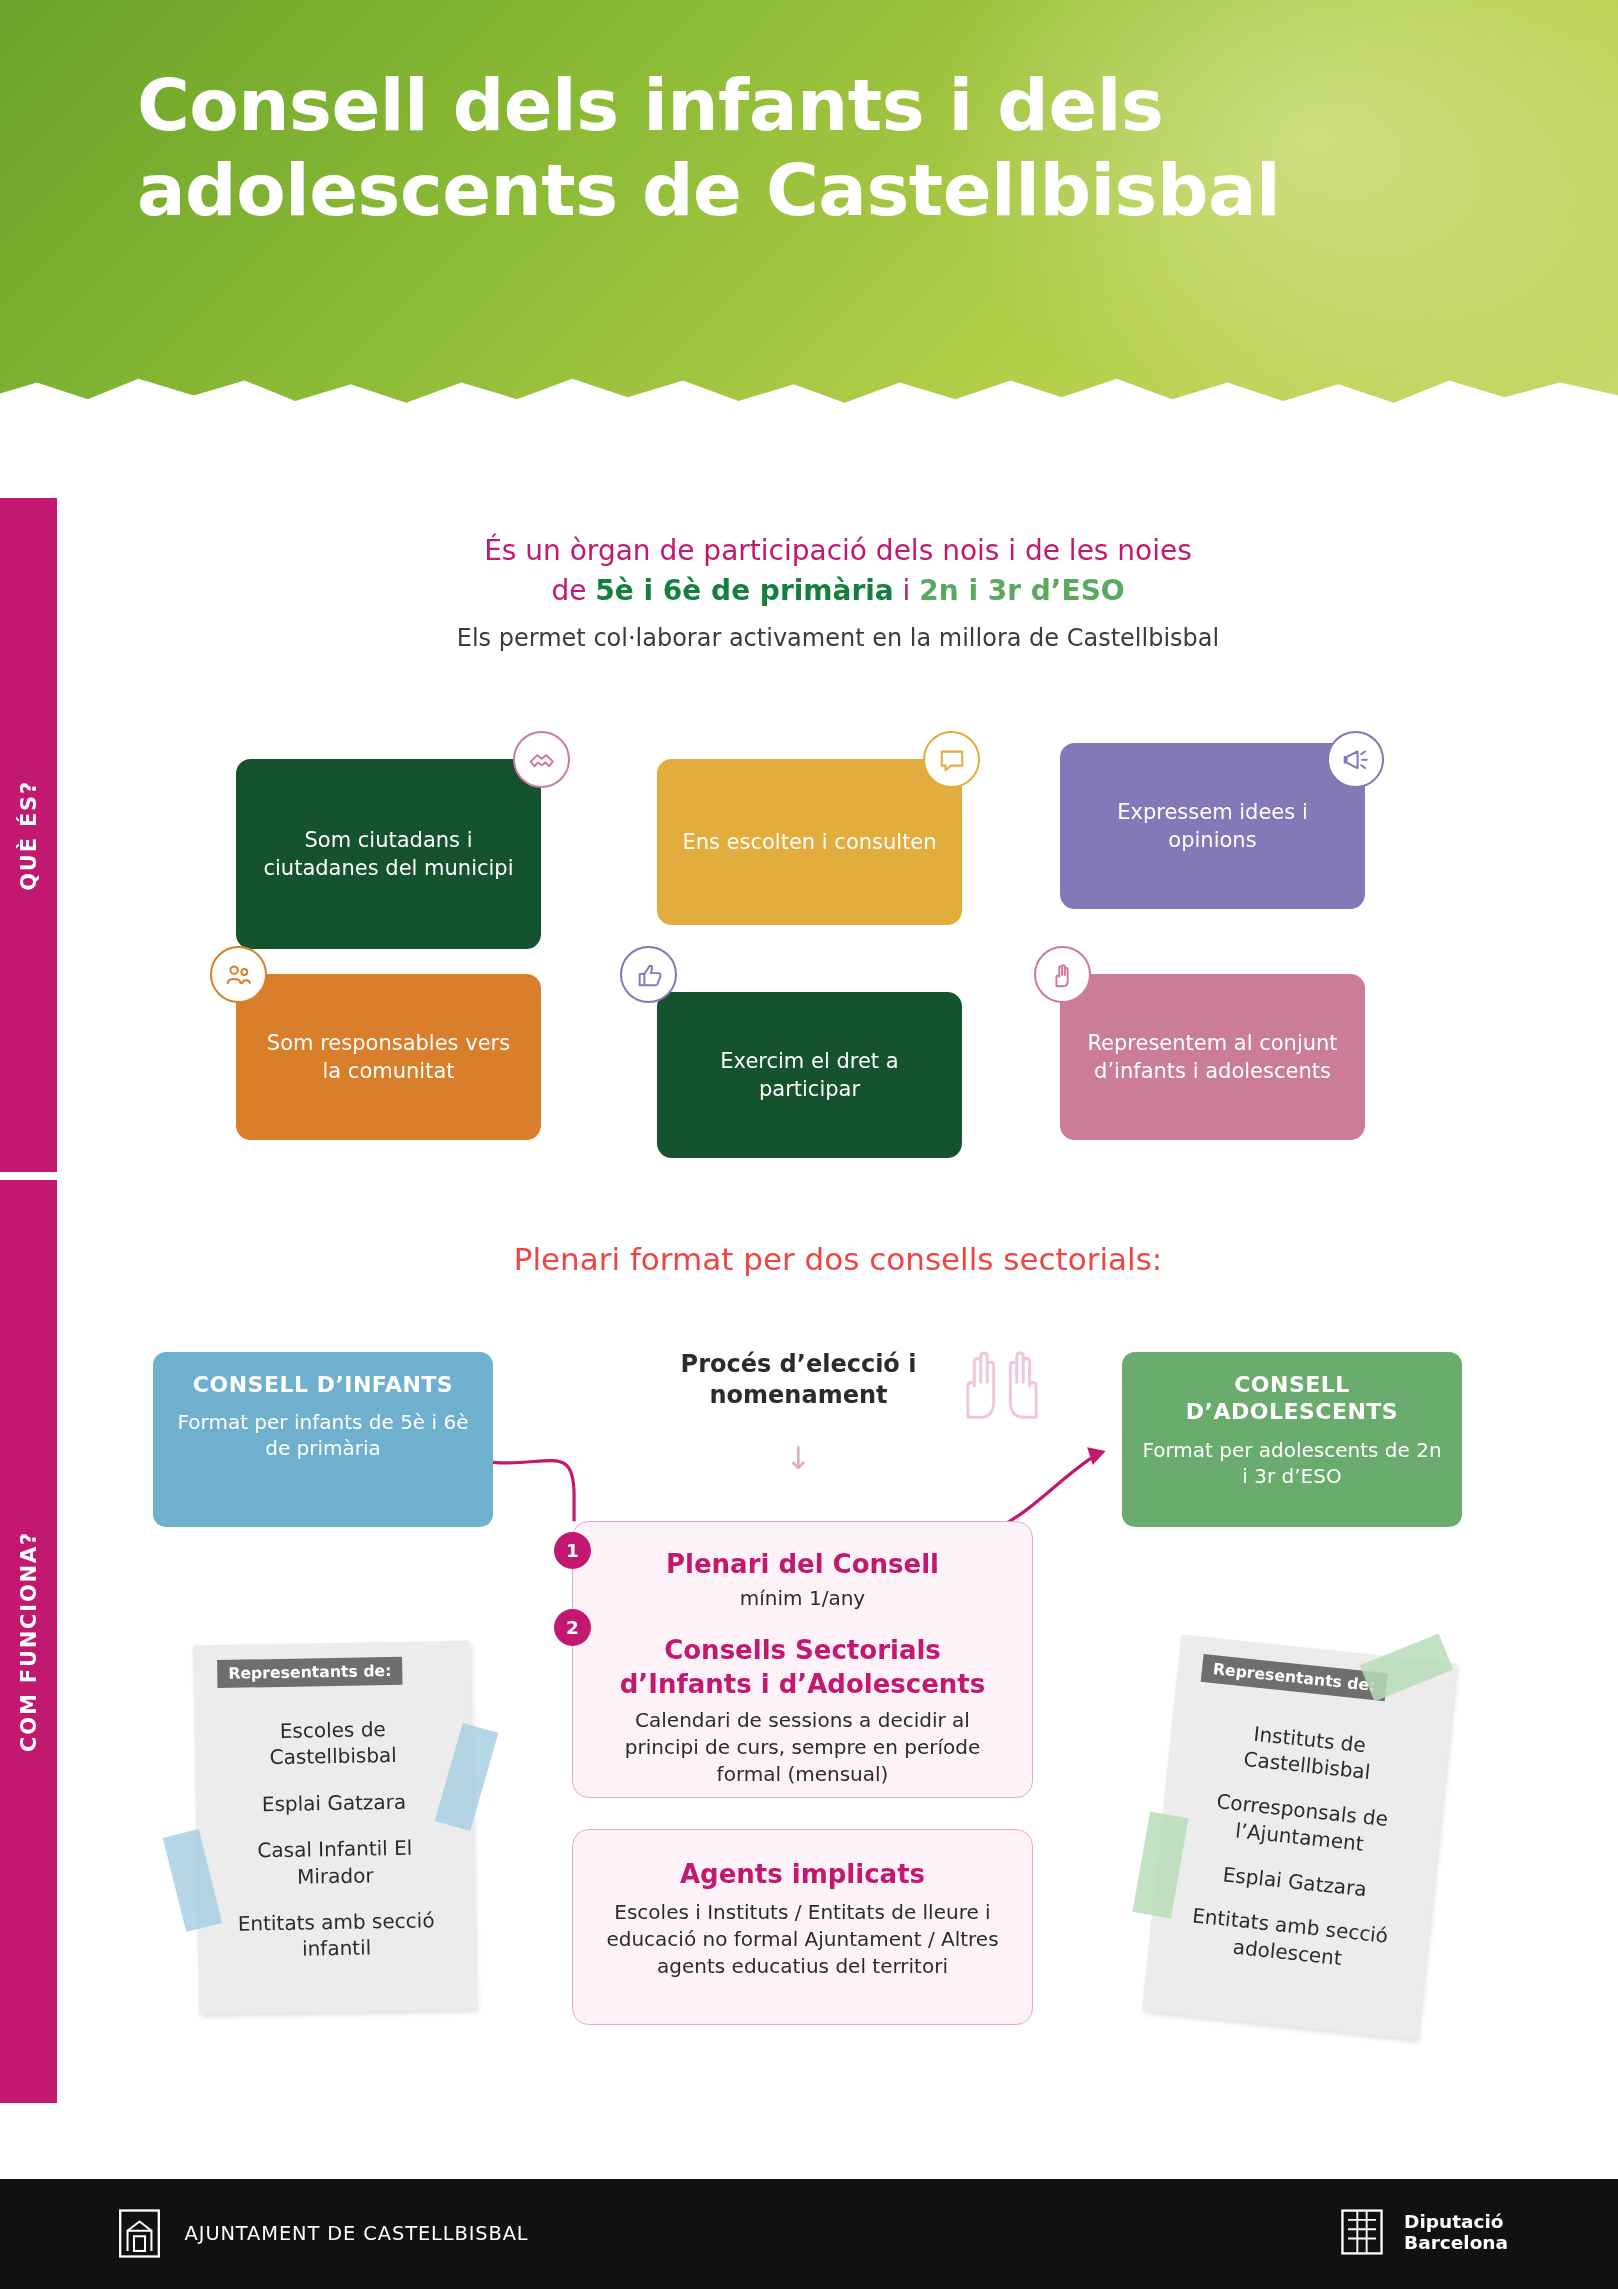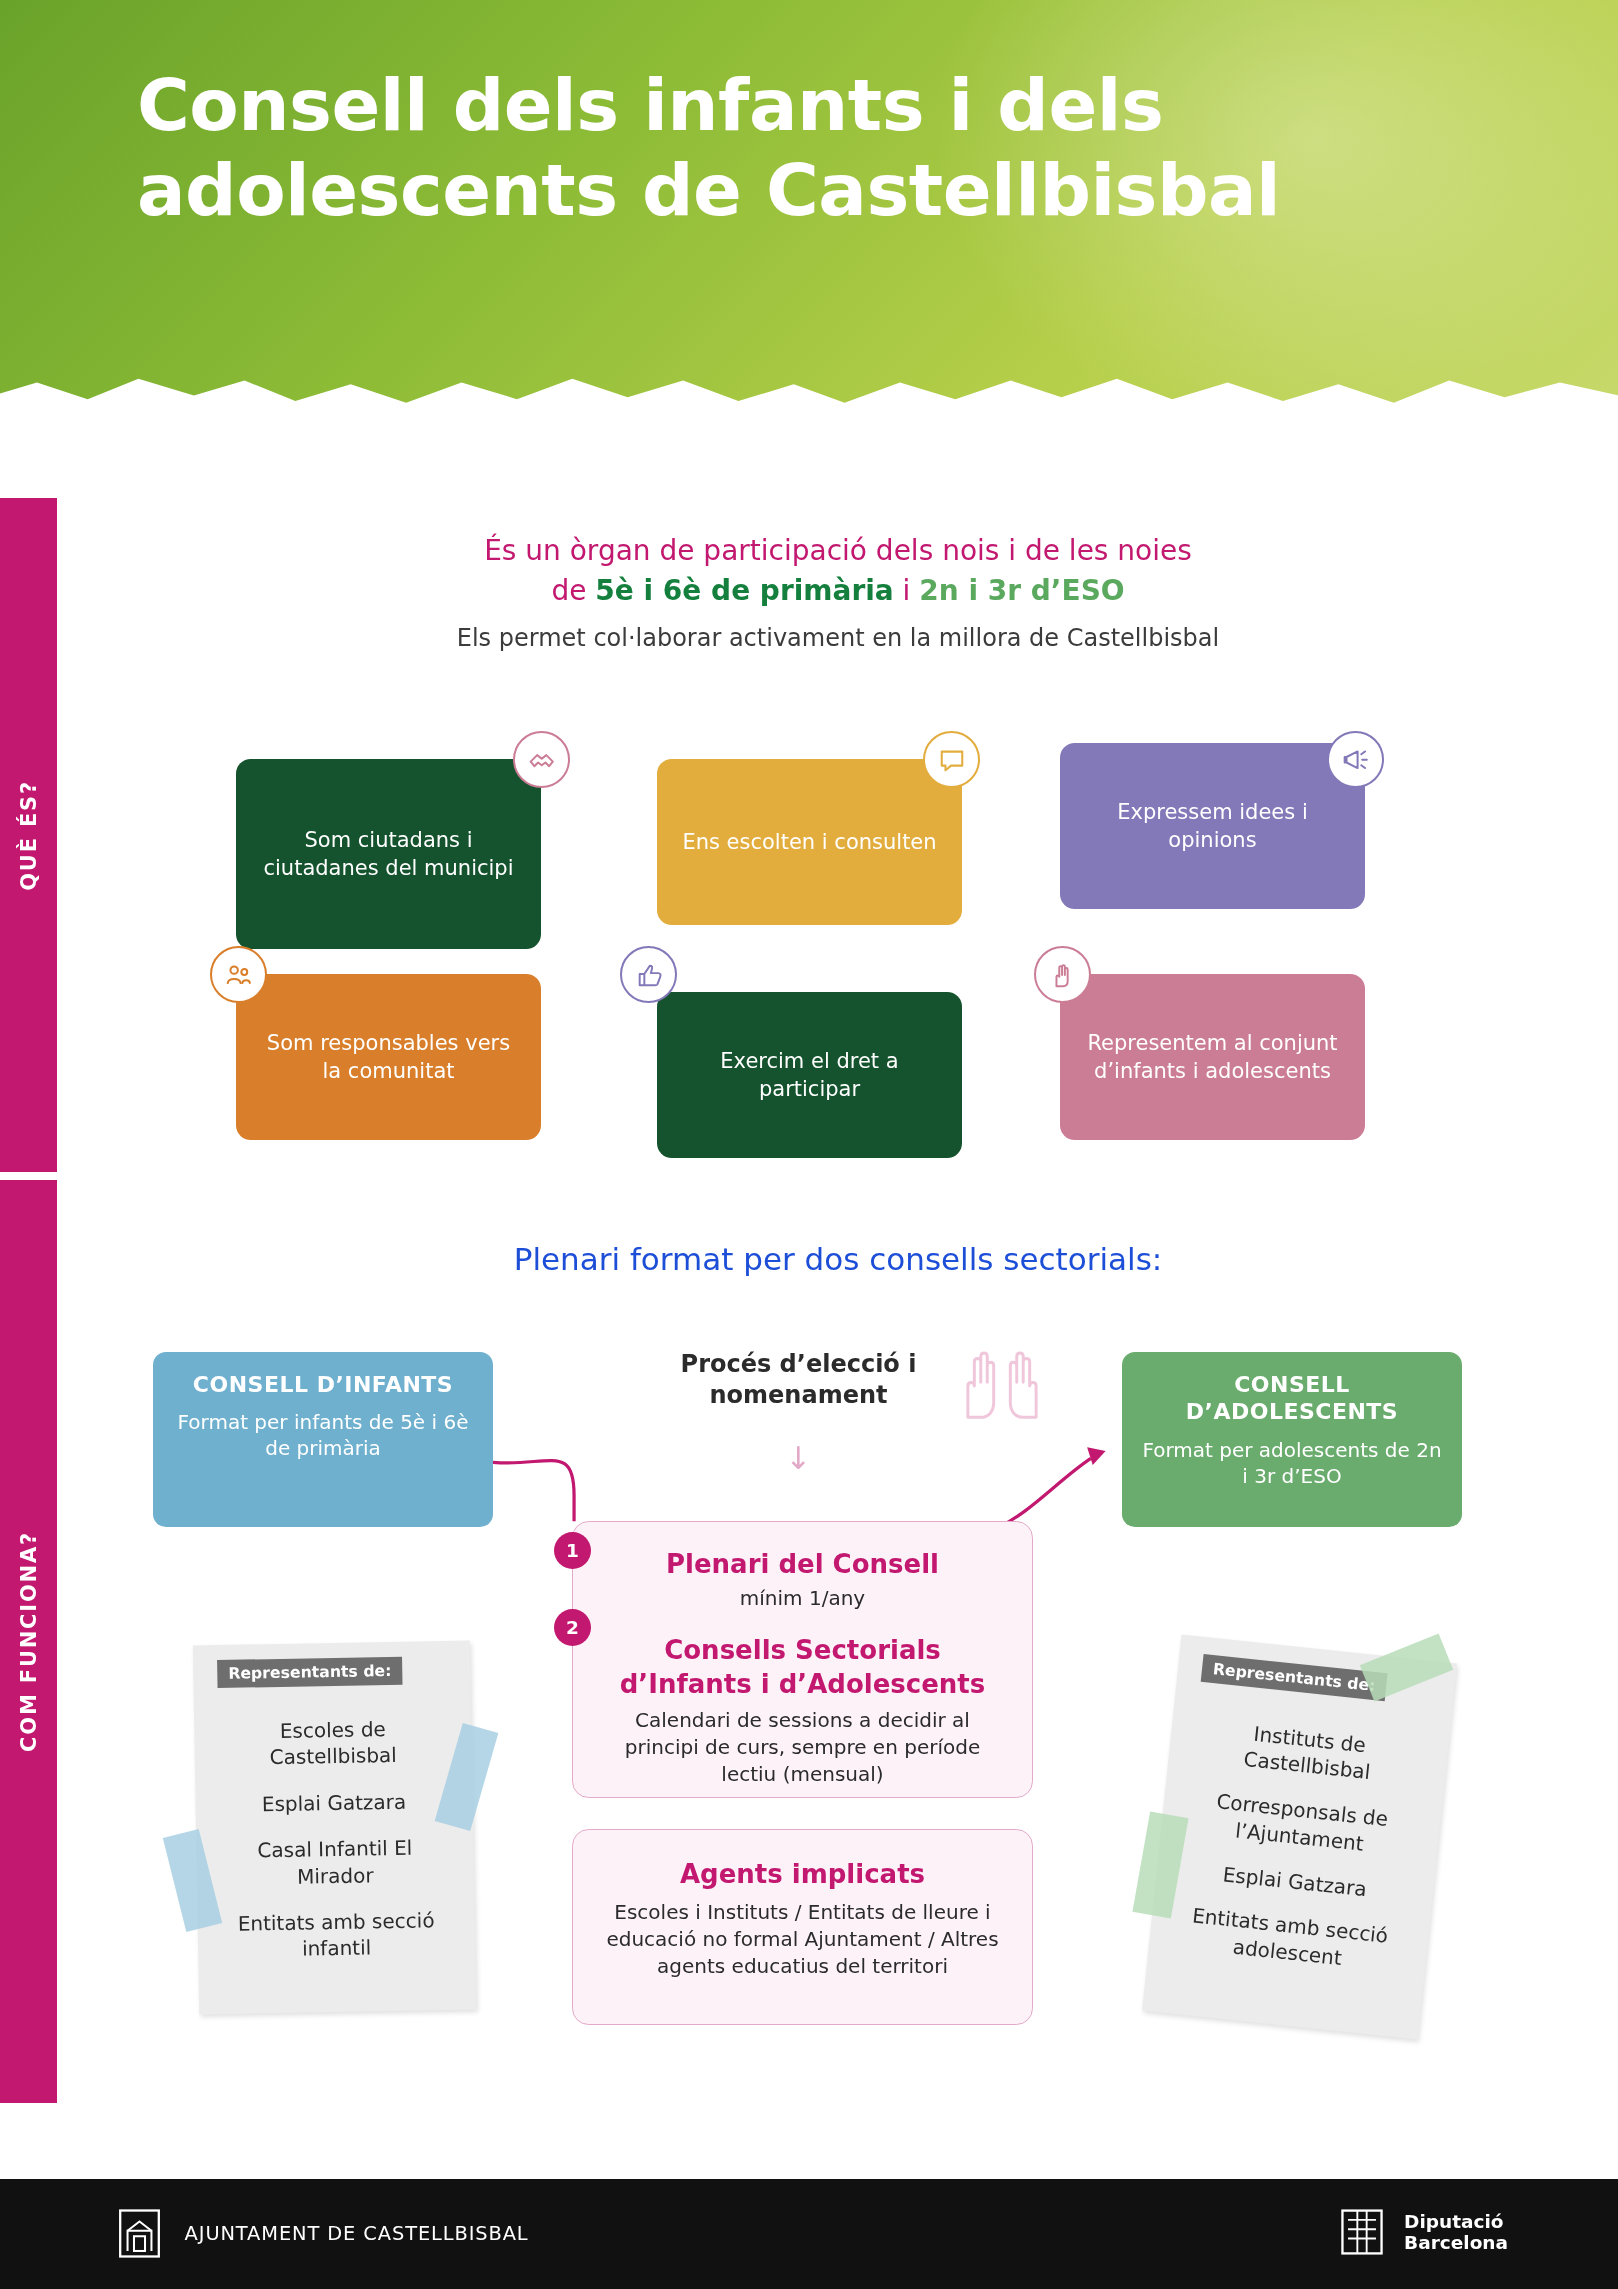--- a/index.html
+++ b/index.html
@@ -60,21 +60,21 @@
   .ibadge{
     position:absolute;width:57px;height:57px;border-radius:50%;
     background:#ffffff;display:flex;align-items:center;justify-content:center;
     box-sizing:border-box;
   }
   .ibadge svg{display:block;}
 
   
   .sect-title{
     position:absolute;left:57px;top:1241px;width:1562px;text-align:center;
-    color:#1d4ed8;font-size:31px;
+    color:#ef4444;font-size:31px;
   }
 
   
   .council{
     position:absolute;border-radius:13px;color:#ffffff;text-align:center;
     padding:18.5px 16.6px;box-sizing:border-box;
   }
   .council .t{font-weight:bold;font-size:22px;line-height:1.25;letter-spacing:0.5px;}
   .council .s{font-size:20px;line-height:1.3;margin-top:11px;}
 
@@ -231,21 +231,21 @@
   <g fill="none" stroke="#f0c6da" stroke-width="3.2" stroke-linejoin="round">
     <path d="M18 86 V52 c0-5 7-5 7 0 V26 c0-5 7-5 7 0 v22 V20 c0-5 7-5 7 0 v28 V30 c0-5 7-5 7 0 v40 c0 10 -6 16 -14 16 z"></path>
     <path d="M92 86 V52 c0-5 -7-5 -7 0 V26 c0-5 -7-5 -7 0 v22 V20 c0-5 -7-5 -7 0 v28 V30 c0-5 -7-5 -7 0 v40 c0 10 6 16 14 16 z"></path>
   </g>
 </svg>
 
 <div class="flowbox" style="left:572px;top:1521px;width:461px;height:277px;">
   <div class="fl-title" style="margin-top:26px;">Plenari del Consell</div>
   <div class="fl-text" style="margin-top:3.7px;">mínim 1/any</div>
   <div class="fl-title" style="margin-top:22px;padding:0 24px;">Consells Sectorials d’Infants i d’Adolescents</div>
-  <div class="fl-text" style="margin-top:5.5px;padding:0 24px;">Calendari de sessions a decidir al principi de curs, sempre en període lectiu (mensual)</div>
+  <div class="fl-text" style="margin-top:5.5px;padding:0 24px;">Calendari de sessions a decidir al principi de curs, sempre en període formal (mensual)</div>
 </div>
 <div class="numdot" style="left:554px;top:1532px;">1</div>
 <div class="numdot" style="left:554px;top:1609px;">2</div>
 
 <div class="flowbox" style="left:572px;top:1829px;width:461px;height:196px;">
   <div class="fl-title" style="margin-top:28px;">Agents implicats</div>
   <div class="fl-text" style="margin-top:7.4px;padding:0 28px;">Escoles i Instituts / Entitats de lleure i educació no formal Ajuntament / Altres agents educatius del territori</div>
 </div>
 
 <div class="note" style="left:196px;top:1643px;width:277px;height:369px;transform:rotate(-1deg);">

